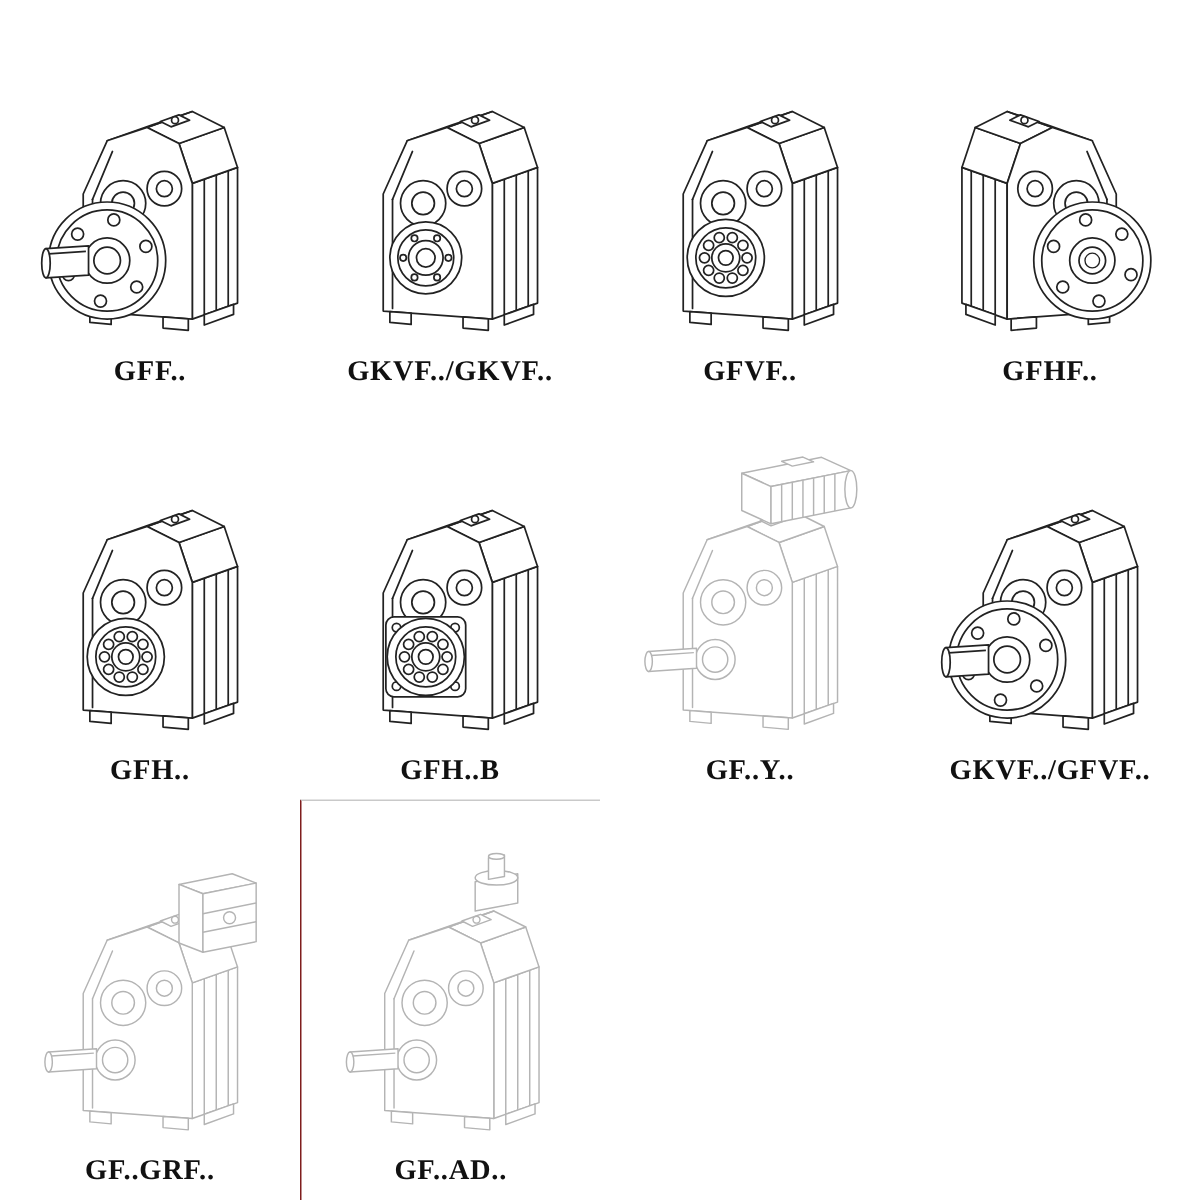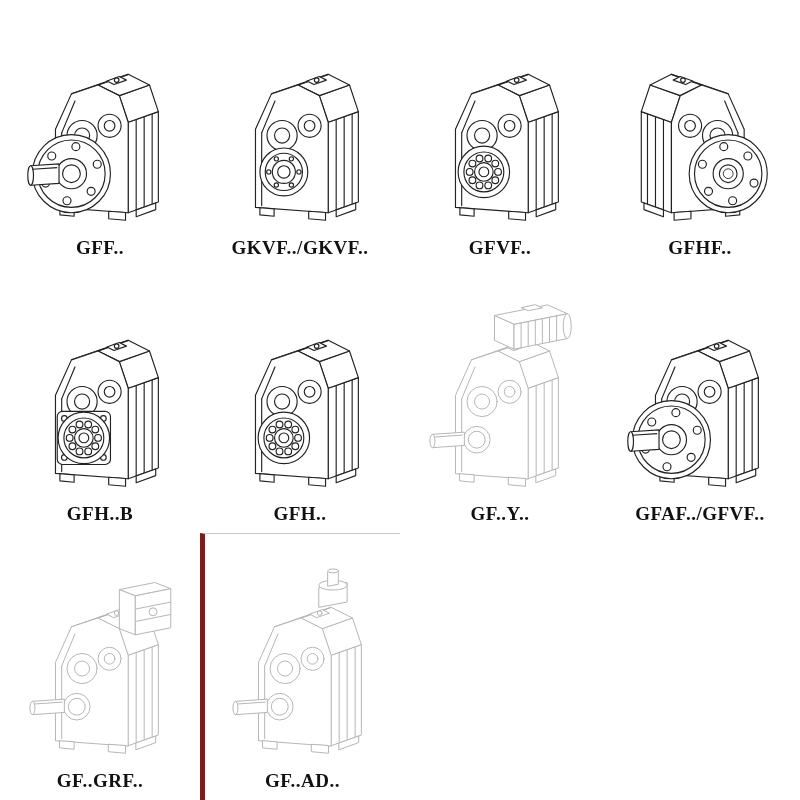--- a/index.html
+++ b/index.html
@@ -17,21 +17,21 @@
   }
   .cell svg.drawing{display:block;height:204px;width:auto;color:#222222;}
   .cell.ghost svg.drawing{color:#b4b4b4;}
   svg.drawing use{stroke-width:1.3;}
   .cell.ghost svg.drawing use{stroke-width:1.1;}
   .label{
     margin-top:3px;font-weight:bold;font-size:19px;color:#111111;
     letter-spacing:0.5px;text-align:center;white-space:nowrap;
   }
   .cell:nth-child(11) .label,.cell:nth-child(12) .label{font-size:26px;}
-  .cell.boxed{border-top:1px solid #c9c9c9;border-left:5px solid #7f1d1d;}
+  .cell.boxed{border-top:1px solid #c9c9c9;border-left:1px solid #7f1d1d;}
   #gb-defs{position:absolute;width:0;height:0;overflow:hidden;}
 </style>
 </head>
 <body>
 
 <svg id="gb-defs" aria-hidden="true">
   <defs>
     <g id="gb-body" fill="#ffffff" stroke="currentColor" stroke-linejoin="round" stroke-linecap="round">
       <polygon points="122,104 156,92 156,194 122,206"></polygon>
       <line x1="131" y1="100.8" x2="131" y2="202.8"></line>
@@ -198,51 +198,51 @@
           <use href="#gb-flange-rings"></use>
         <circle cx="58" cy="162" r="5.5" fill="#ffffff" stroke="currentColor"></circle>
       </g>
     </svg>
     <figcaption class="label">GFHF..</figcaption>
   </figure>
 
   <figure class="cell">
     <svg class="drawing" viewBox="0 0 180 230">
       <use href="#gb-body"></use>
+        <use href="#gb-bearing-rings"></use>
+    </svg>
+    <figcaption class="label">GFH..</figcaption>
+  </figure>
+
+  <figure class="cell">
+    <svg class="drawing" viewBox="0 0 180 230">
+      <use href="#gb-body"></use>
         <use href="#gb-square-plate"></use>
         <use href="#gb-bearing-rings"></use>
     </svg>
     <figcaption class="label">GFH..B</figcaption>
   </figure>
 
-  <figure class="cell">
-    <svg class="drawing" viewBox="0 0 180 230">
-      <use href="#gb-body"></use>
-        <use href="#gb-bearing-rings"></use>
-    </svg>
-    <figcaption class="label">GFH..</figcaption>
-  </figure>
-
 
   <figure class="cell ghost">
     <svg class="drawing" viewBox="0 0 180 230">
       <use href="#gb-body"></use>
         <use href="#gb-ghost-shaft"></use>
         <use href="#gb-feat-motor"></use>
     </svg>
     <figcaption class="label">GF..Y..</figcaption>
   </figure>
 
   <figure class="cell">
     <svg class="drawing" viewBox="0 0 180 230">
       <use href="#gb-body"></use>
         <use href="#gb-flange-rings"></use>
         <use href="#gb-shaft"></use>
     </svg>
-    <figcaption class="label">GFAF../GFVF..</figcaption>
+    <figcaption class="label">GKVF../GFVF..</figcaption>
   </figure>
 
 
   <figure class="cell ghost">
     <svg class="drawing" viewBox="0 0 180 230">
       <use href="#gb-body"></use>
         <use href="#gb-ghost-shaft"></use>
         <use href="#gb-feat-grf"></use>
     </svg>
     <figcaption class="label">GF..GRF..</figcaption>

